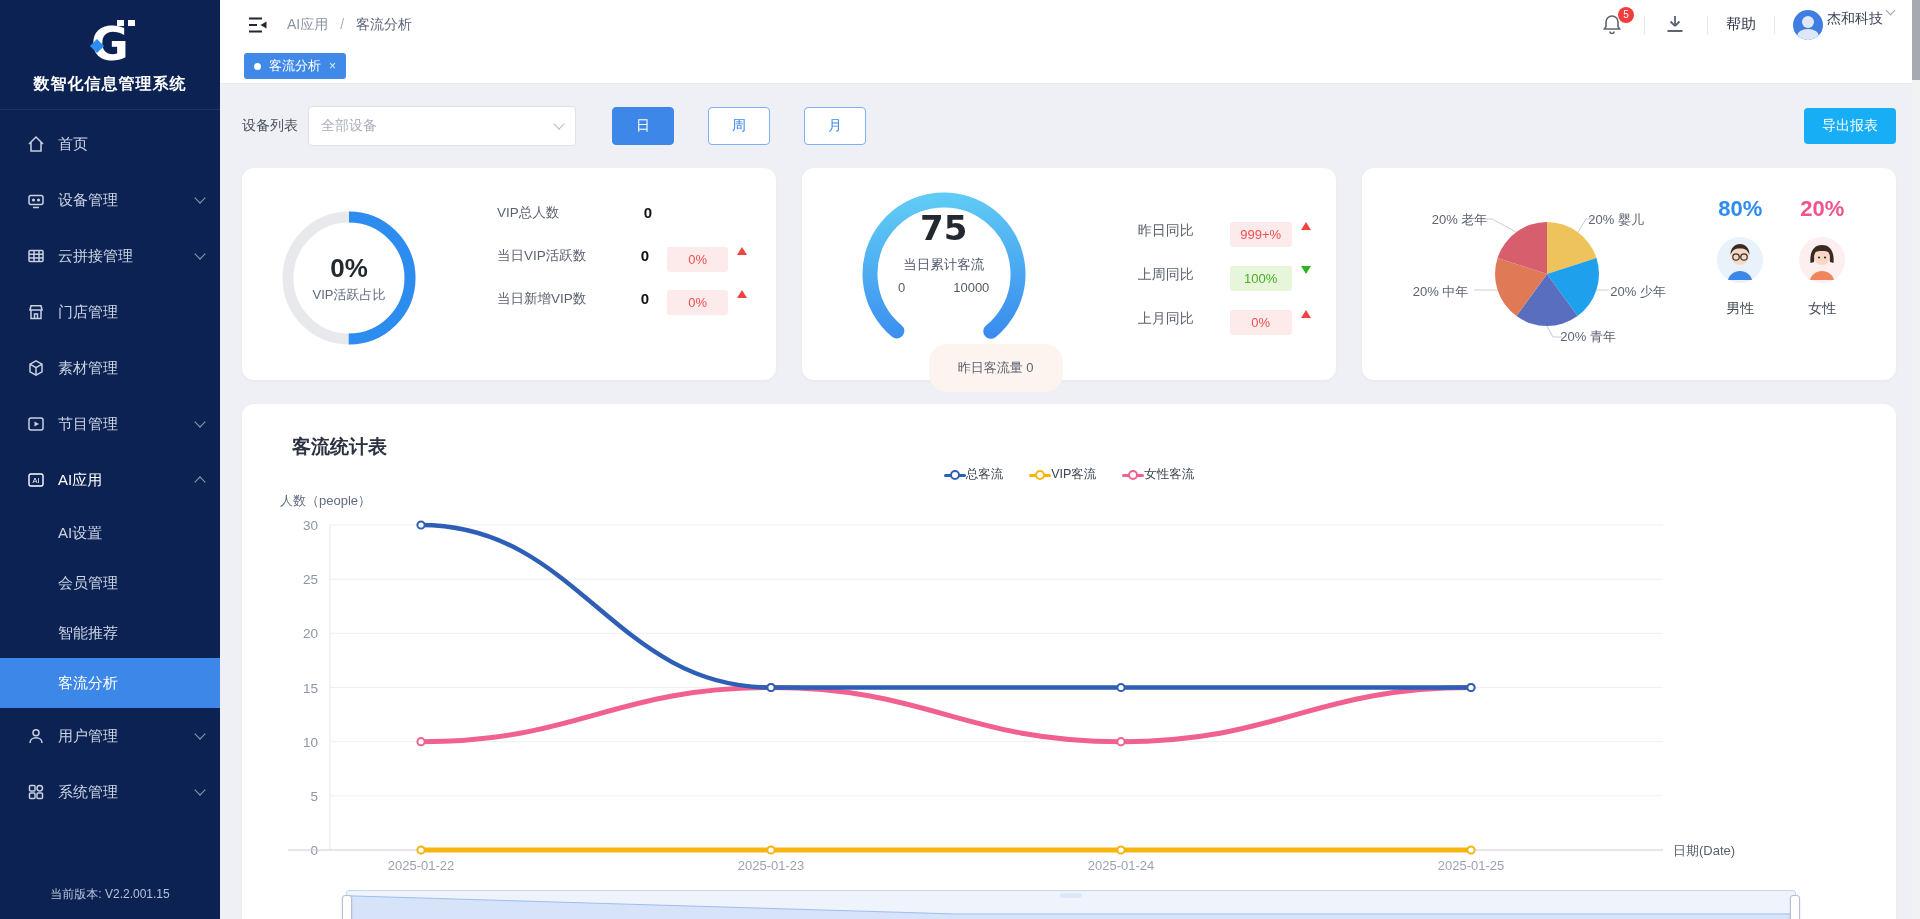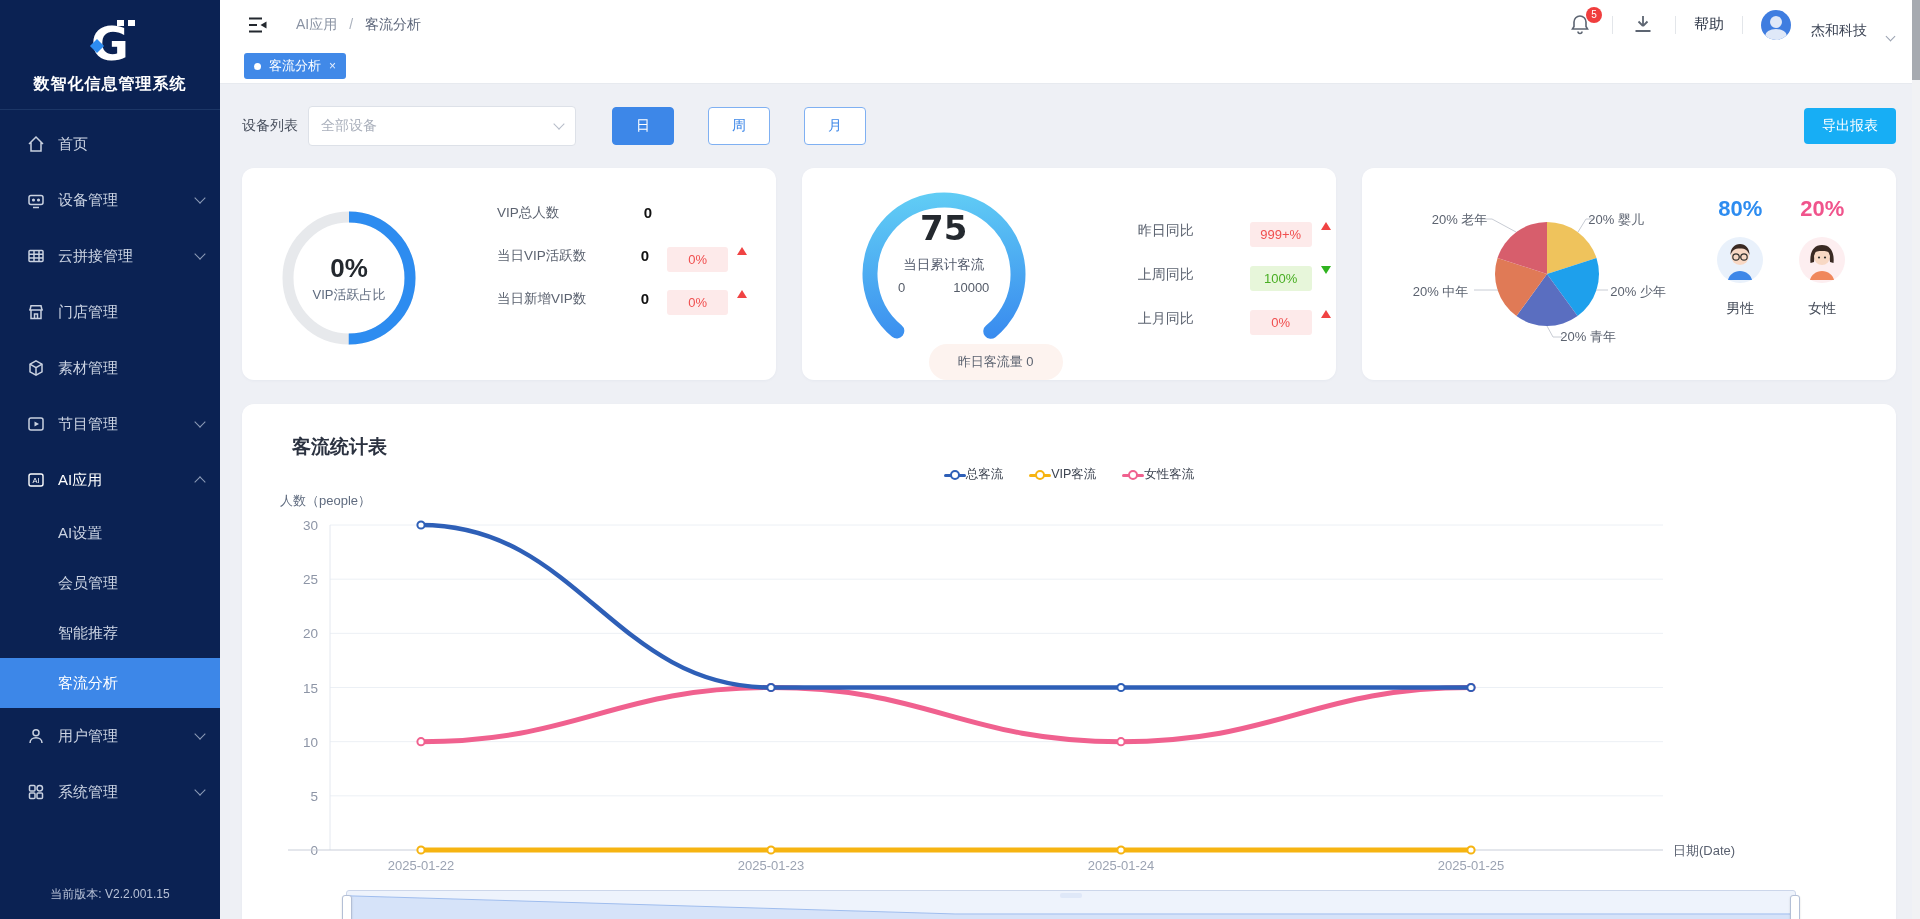--- a/index.html
+++ b/index.html
@@ -21,29 +21,29 @@
   .sub-item{height:50px;display:flex;align-items:center;padding-left:58px;font-size:15px;color:#ccd4e3;cursor:pointer}
   .sub-item.active{background:#3d87e8;color:#fff}
   .chev{margin-left:auto;width:8px;height:8px;border-right:1.5px solid #8e9cb8;border-bottom:1.5px solid #8e9cb8;transform:rotate(45deg);margin-top:-4px}
   .chev.up{transform:rotate(225deg);margin-top:4px}
   .version{padding-bottom:16px;text-align:center;font-size:12px;color:#b7c1d6}
 
   
   .main{margin-left:220px;width:1700px;position:relative}
   .topbar{height:49px;background:#fff;display:flex;align-items:center;padding:0 26px;gap:14px}
   .fold-btn{width:24px;height:24px;cursor:pointer}
-  .crumb{font-size:14px;color:#8a93a3;margin-left:12px}
+  .crumb{font-size:14px;color:#8a93a3;margin-left:3px}
   .crumb .sep{margin:0 8px;color:#aab1bd}
   .crumb .cur{color:#5a6478}
   .top-right{margin-left:auto;display:flex;align-items:center;gap:18px}
   .icon-btn{position:relative;width:26px;height:26px;cursor:pointer}
   .badge{position:absolute;top:-5px;right:-8px;min-width:16px;height:16px;border-radius:8px;background:#f03e3e;color:#fff;font-size:10px;display:flex;align-items:center;justify-content:center;padding:0 3px}
   .vdiv{width:1px;height:18px;background:#e3e6ea}
   .help{font-size:15px;color:#343c4c;cursor:pointer}
-  .user-chip{display:flex;align-items:flex-end;gap:20px;cursor:pointer}
+  .user-chip{display:flex;align-items:flex-start;gap:4px;cursor:pointer}
   .avatar{width:30px;height:30px;border-radius:50%;background:#3f7de0;position:relative;overflow:hidden}
   .avatar i{position:absolute;left:9px;top:6px;width:12px;height:12px;border-radius:50%;background:#dfe8f8}
   .avatar u{position:absolute;left:4px;top:19px;width:22px;height:14px;border-radius:50%;background:#dfe8f8}
   .user-name{font-size:14px;color:#3b4354}
   .user-chev{width:7px;height:7px;border-right:1.5px solid #9aa2b1;border-bottom:1.5px solid #9aa2b1;transform:rotate(45deg);margin-top:-3px}
 
   .tabstrip{height:35px;background:#fff;display:flex;align-items:center;padding:0 24px;border-bottom:1px solid #e7eaef}
   .tab-pill{background:#4189e8;color:#fff;height:26px;border-radius:3px;display:flex;align-items:center;gap:8px;padding:0 10px;font-size:13px;cursor:pointer}
   .tab-dot{width:7px;height:7px;border-radius:50%;background:#fff}
   .tab-close{font-size:12px;color:#e6efff;cursor:pointer}
@@ -77,23 +77,23 @@
   .pill-badge.green{background:#e7f6da;color:#48ae22}
   .tri{width:0;height:0;margin-left:9px}
   .tri.up{border-left:5px solid transparent;border-right:5px solid transparent;border-bottom:8px solid #f04343}
   .tri.down{border-left:5px solid transparent;border-right:5px solid transparent;border-top:8px solid #2fb31f}
 
   .gauge-wrap{position:absolute;left:52px;top:16px;width:180px;height:180px}
   .gauge-center{position:absolute;left:0;top:24px;width:180px;display:flex;flex-direction:column;align-items:center}
   .gauge-center b{font-size:34px;color:#24292f;font-weight:bold;font-family:"DejaVu Sans",sans-serif}
   .gauge-center .gl{font-size:13.5px;color:#50586a;margin-top:8px}
   .gauge-minmax{display:flex;gap:48px;font-size:13px;color:#555c69;margin-top:6px}
-  .gauge-pill{position:absolute;left:75px;top:160px;width:134px;height:36px;border-radius:18px;background:#fdf3ef;display:flex;align-items:center;justify-content:center;font-size:13px;color:#5c6370}
+  .gauge-pill{position:absolute;left:75px;top:160px;width:134px;height:48px;border-radius:18px;background:#fdf3ef;display:flex;align-items:center;justify-content:center;font-size:13px;color:#5c6370}
   .card2 .stat-rows{left:336px;top:54px;gap:18px}
-  .card2 .stat-row .lb{width:112px;font-size:14px}
+  .card2 .stat-row .lb{width:92px;font-size:14px}
 
   .pie-label{position:absolute;font-size:13px;color:#5c6370;white-space:nowrap}
   .gender-col{position:absolute;top:28px;width:80px;display:flex;flex-direction:column;align-items:center}
   .gender-col .pct{font-size:22px;font-weight:bold}
   .gender-col .pct.m{color:#2d8cf0}
   .gender-col .pct.f{color:#f0548c}
   .gender-col .gface{margin-top:14px}
   .gender-col .glabel{margin-top:16px;font-size:14px;color:#444b58}
 
   

